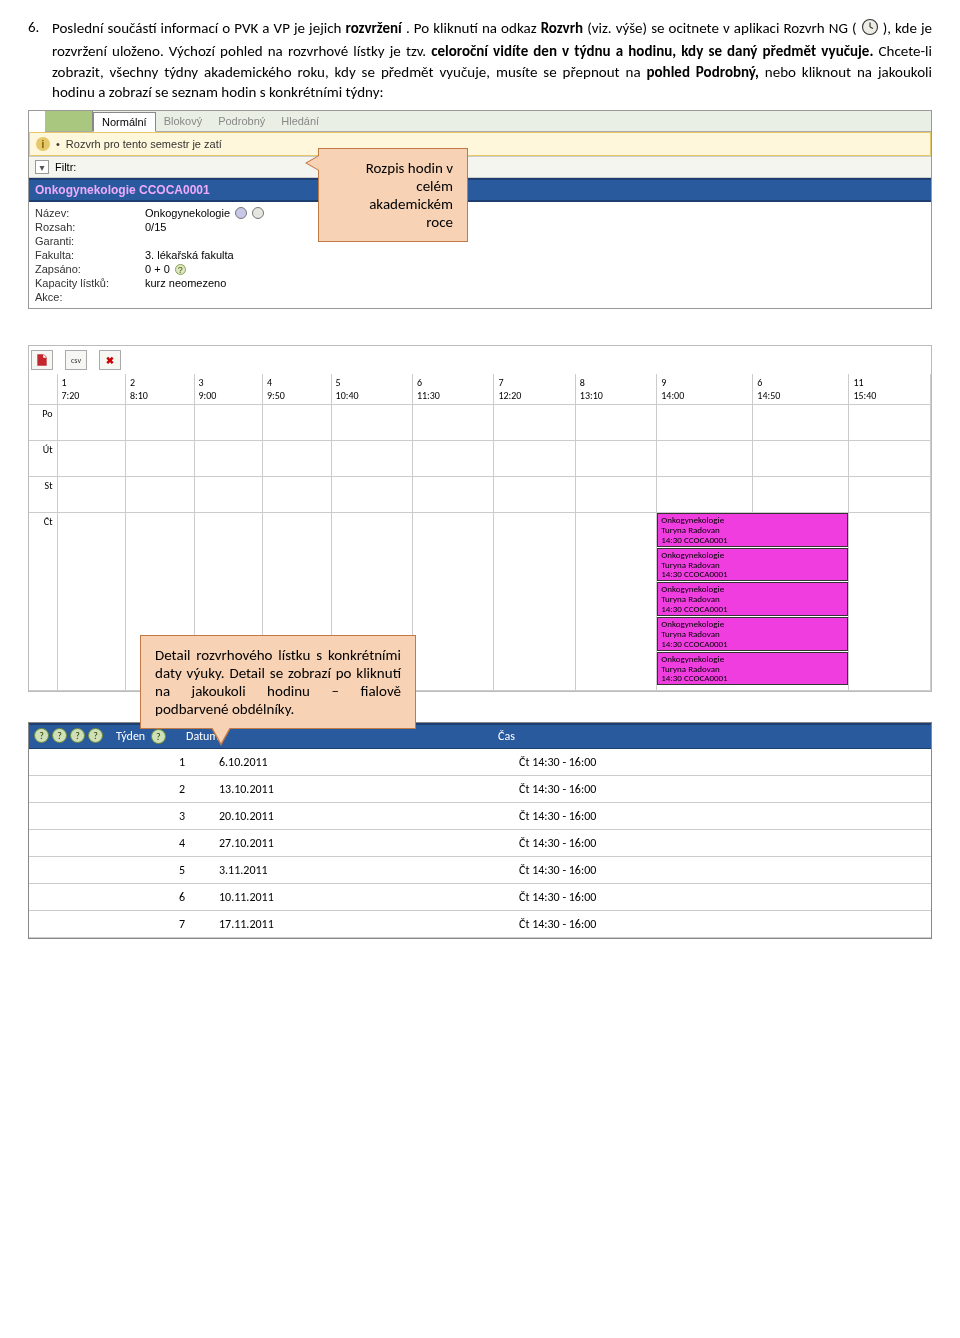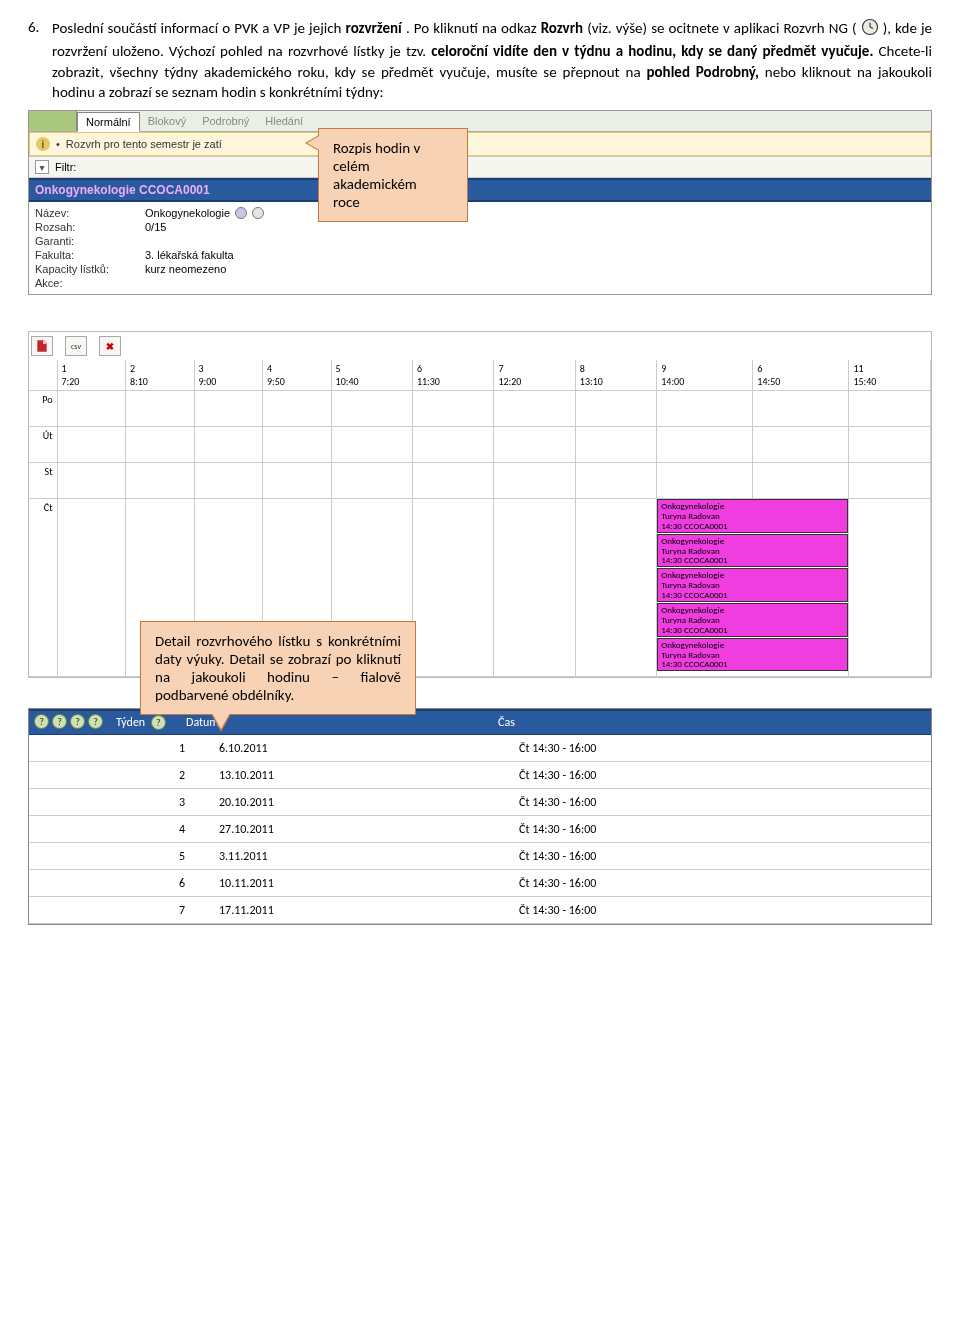--- a/index.html
+++ b/index.html
@@ -11,38 +11,38 @@
     width: 960px;
     padding: 18px 28px;
   }
   .num-para { display: flex; margin-bottom: 8px; }
   .num { width: 24px; flex: 0 0 24px; }
   .para { flex: 1; text-align: justify; line-height: 1.35; }
   .para b { font-weight: bold; }
   .clock-icon { display:inline-block; vertical-align:-3px; }
   .clock-icon svg { width:18px; height:18px; }
   .app-frame { border:1px solid #999; font-family: Verdana, Arial, sans-serif; font-size:11px; margin-top:4px; }
-  .tabs-row { display:flex; align-items:center; background:#e9efe4; border-bottom:1px solid #aaa; }
+  .tabs-row { display:flex; align-items:center; background:#e9efe4; border-bottom:1px solid #aaa;margin-left:16px; }
   .green-stub { width:48px; height:20px; background:#a9c77f; border-right:1px solid #888; }
   .tab { padding:3px 8px; color:#888; cursor:pointer; }
   .tab.active { background:#fff; border:1px solid #888; border-bottom-color:#fff; color:#000; position:relative; top:1px; }
   .info-row { background:#fff7db; border:1px solid #e6c76a; padding:4px 6px; display:flex; align-items:center; gap:6px; color:#333; }
   .info-icon { width:14px; height:14px; border-radius:50%; background:#e6c76a; color:#7a5b00; display:flex; align-items:center; justify-content:center; font-weight:bold; font-size:10px; }
   .filter-row { background:#f5f5f0; padding:3px 6px; border-top:1px solid #ccc; border-bottom:1px solid #ccc; display:flex; align-items:center; gap:6px; }
   .toggle-btn { width:14px; height:14px; border:1px solid #999; background:#fff; display:flex; align-items:center; justify-content:center; font-size:10px; color:#555; }
   .course-bar { background:#2a5a9e; color:#f0abfc; padding:3px 6px; font-weight:bold; font-size:12px; border-top:2px solid #1c3f70; border-bottom:2px solid #1c3f70; }
   .props { padding:4px 6px; }
   .prop-row { display:flex; padding:1px 0; font-size:11px; }
   .prop-label { width:110px; color:#333; }
   .prop-val { flex:1; color:#000; }
   .mini-ic { display:inline-block; width:12px; height:12px; border-radius:50%; background:#c8c8e6; border:1px solid #777; vertical-align:-2px; margin-left:2px;}
   .qmark { display:inline-block; width:11px; height:11px; border-radius:50%; background:#dfe7c6; border:1px solid #8aa34f; color:#3c5a00; font-size:9px; text-align:center; line-height:11px; margin-left:2px;}
 
   .callout { position:absolute; background:#f7d2b5; border:1px solid #c07a45; padding:10px 14px; font-size:15px; font-family:Calibri,Arial,sans-serif; color:#000; }
-  .callout.center { text-align:left; }
+  .callout.center { text-align:right;margin-top:20px; }
   .callout-tail { position:absolute; width:0; height:0; }
 
   .tools-row { display:flex; gap:12px; padding:4px 2px; }
   .tool-btn { width:22px; height:20px; border:1px solid #aaa; background:#f6f6f2; display:flex; align-items:center; justify-content:center; font-size:10px; }
   .tool-btn.pdf svg{width:14px;height:14px;}
   .tool-btn.csv{font-size:8px; color:#333;}
   .tool-btn.del{color:#c00; font-weight:bold;}
 
   .time-table { width:100%; border-collapse:collapse; font-size:10px; }
   .time-table th, .time-table td { border-right:1px solid #ccc; border-bottom:1px solid #ccc; }
@@ -129,20 +129,27 @@
       <div class="prop-val">0/15</div>
     </div>
     <div class="prop-row">
       <div class="prop-label">Garanti:</div>
     </div>
     <div class="prop-row">
       <div class="prop-label">Fakulta:</div>
       <div class="prop-val">3. lékařská fakulta</div>
     </div>
     <div class="prop-row">
+      <div class="prop-label">Zapsáno:</div>
+      <div class="prop-val">
+        <span>0 + 0</span>
+        <span class="qmark">?</span>
+      </div>
+    </div>
+    <div class="prop-row">
       <div class="prop-label">Kapacity lístků:</div>
       <div class="prop-val">kurz neomezeno</div>
     </div>
     <div class="prop-row">
       <div class="prop-label">Akce:</div>
       <div class="prop-val"></div>
     </div>
   </div>
 </div>
 

